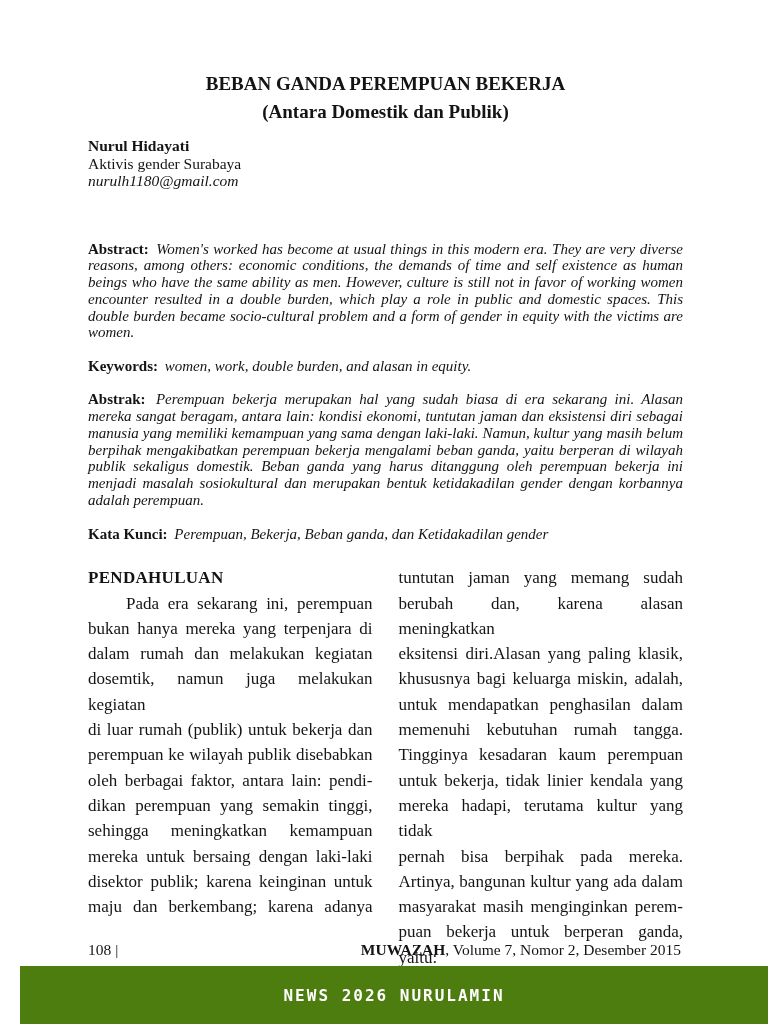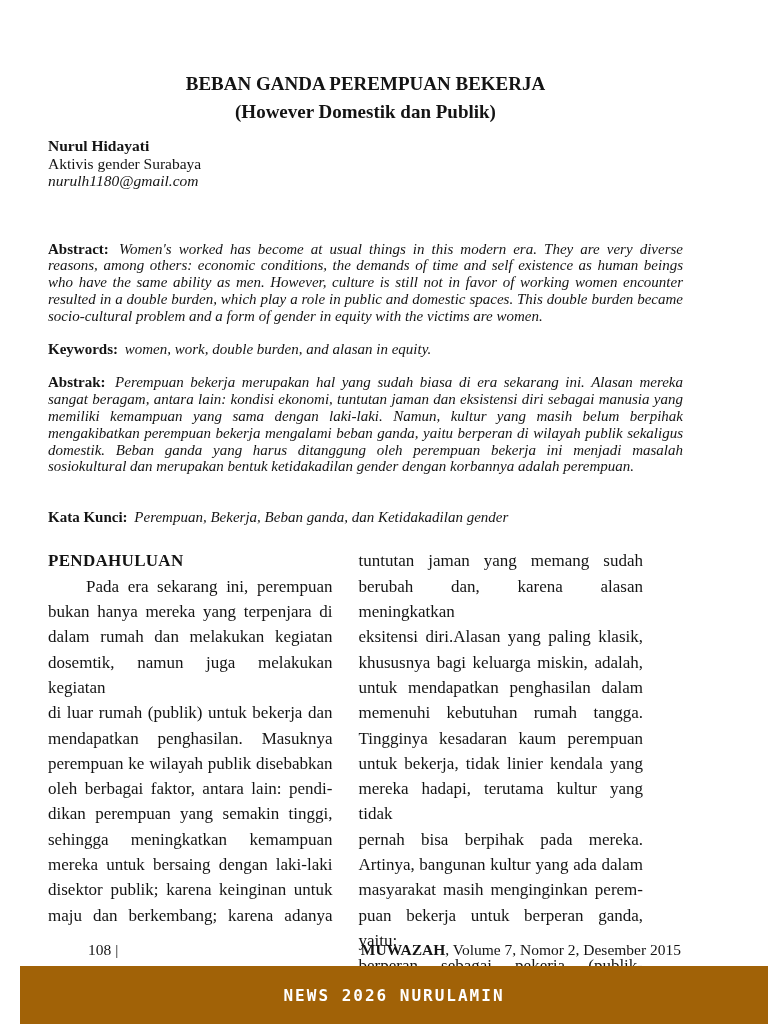--- a/index.html
+++ b/index.html
@@ -6,21 +6,21 @@
   .page {
     position: relative;
     width: 768px;
     height: 1024px;
     margin: 0 auto;
     background: #ffffff;
     color: #141414;
     font-family: "Liberation Serif", serif;
     overflow: hidden;
   }
-  .content { padding: 70px 85px 0 48px; }
+  .content { padding: 70px 85px 0 88px; }
 
   
   .title { text-align: center; font-weight: bold; font-size: 19px; line-height: 28px; }
   .authors { text-align: left; margin-top: 11px; font-size: 15.5px; line-height: 17.5px; }
   .author-name { font-weight: bold; }
   .author-email { font-style: italic; }
 
   
   .abs-block {
     margin-top: 51px;
@@ -78,21 +78,21 @@
   }
 </style>
 </head>
 <body>
 
 <div class="page">
   <div class="content">
 
     <div class="title">
       <div>BEBAN GANDA PEREMPUAN BEKERJA</div>
-      <div>(However Domestik dan Publik)</div>
+      <div>(Antara Domestik dan Publik)</div>
     </div>
 
     <div class="authors">
       <div class="author-name">Nurul Hidayati</div>
       <div class="author-affiliation">Aktivis gender Surabaya</div>
       <div class="author-email">nurulh1180@gmail.com</div>
     </div>
 
     <p class="abs-block"><span class="inline-label">Abstract:</span> <span>Women's worked has become at usual things in this modern era. They are very diverse reasons, among others: economic conditions, the demands of time and self existence as human beings who have the same ability as men. However, culture is still not in favor of working women encounter resulted in a double burden, which play a role in public and domestic spaces. This double burden became socio-cultural problem and a form of gender in equity with the victims are women.</span></p>
 
@@ -104,21 +104,20 @@
 
     <div class="columns">
       <div class="col col-left">
         <div class="section-heading">PENDAHULUAN</div>
         <div class="lines">
             <div class="bodyline">Pada era sekarang ini, perempuan</div>
             <div class="bodyline">bukan hanya mereka yang terpenjara di</div>
             <div class="bodyline">dalam rumah dan melakukan kegiatan</div>
             <div class="bodyline">dosemtik, namun juga melakukan kegiatan</div>
             <div class="bodyline">di luar rumah (publik) untuk bekerja dan</div>
-            <div class="bodyline">mendapatkan penghasilan. Masuknya</div>
             <div class="bodyline">perempuan ke wilayah publik disebabkan</div>
             <div class="bodyline">oleh berbagai faktor, antara lain: pendi-</div>
             <div class="bodyline">dikan perempuan yang semakin tinggi,</div>
             <div class="bodyline">sehingga meningkatkan kemampuan</div>
             <div class="bodyline">mereka untuk bersaing dengan laki-laki</div>
             <div class="bodyline">disektor publik; karena keinginan untuk</div>
             <div class="bodyline">maju dan berkembang; karena adanya</div>
           </div>
       </div>
       <div class="col col-right">
@@ -140,16 +139,16 @@
           </div>
       </div>
     </div>
   </div>
 
   <div class="footer">
     <span>108 |</span>
     <span><span class="journal-name">MUWAZAH</span><span>, Volume 7, Nomor 2, Desember 2015</span></span>
   </div>
 
-  <div class="watermark-bar" style="background: #a16207; margin-left: 20px;">
+  <div class="watermark-bar" style="background: #4d7c0f; margin-left: 20px;">
     <span class="watermark-text" style="color: rgb(255, 255, 255);">NEWS 2026 NURULAMIN</span>
   </div>
 </div>
 
 </body></html>

